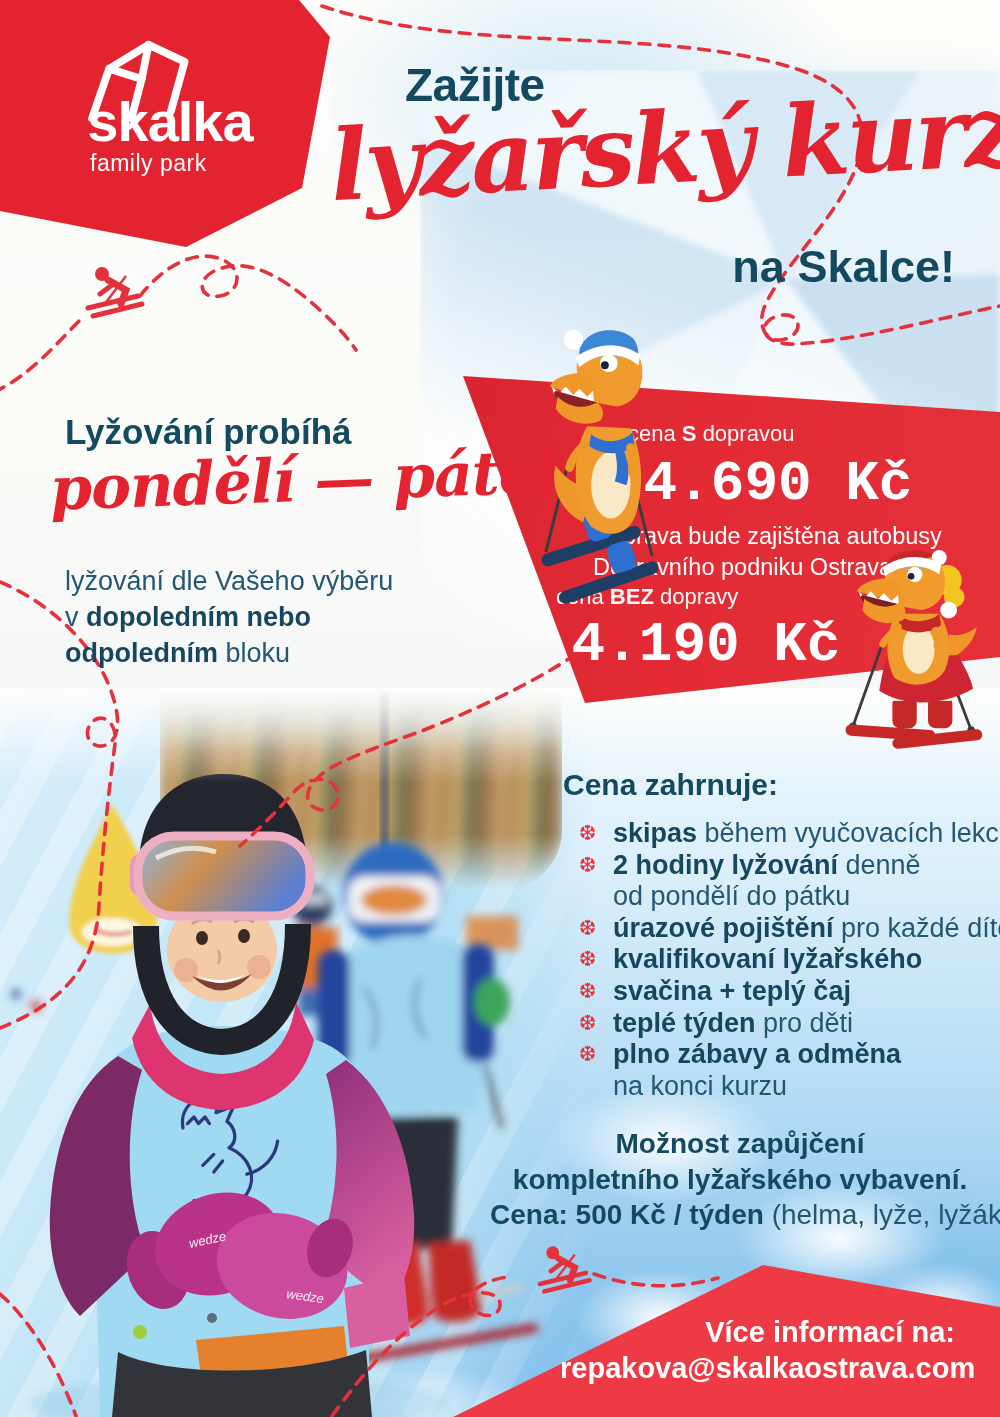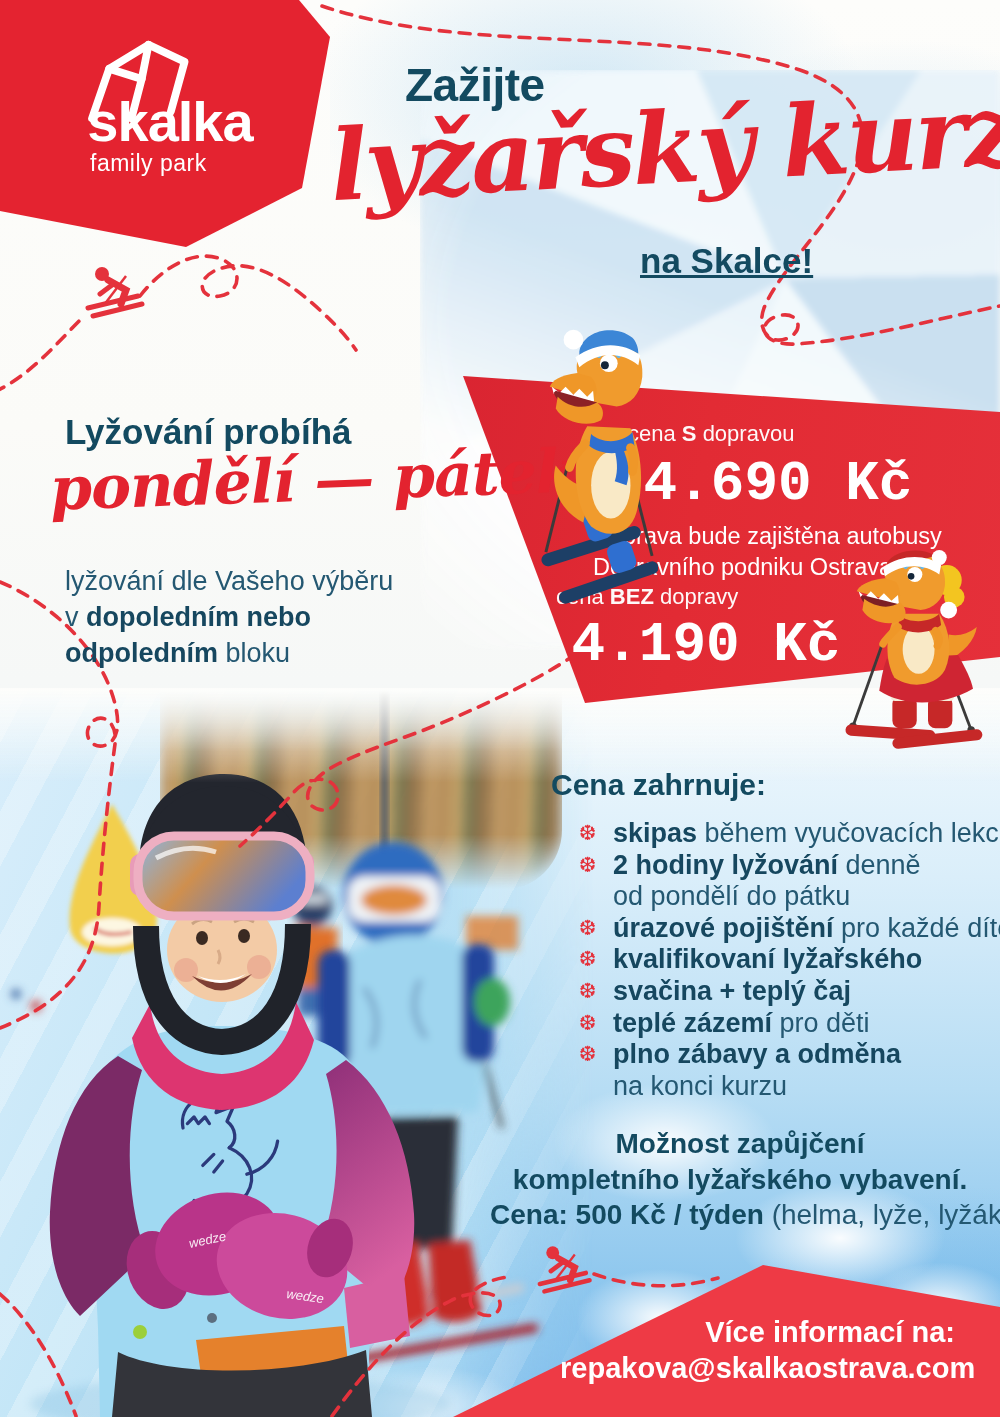--- a/index.html
+++ b/index.html
@@ -54,39 +54,39 @@
     background:linear-gradient(100deg,#d92431 0%,#e22b34 45%,#e5303a 100%);
     clip-path:polygon(23px 6px,560px 42px,560px 287px,145px 333px);}
   .corner{left:430px;top:1258px;width:570px;height:159px;z-index:6;background:#ee3a45;
     clip-path:polygon(333px 7px,570px 49px,570px 159px,23px 159px);}
   
   .navy{color:#134a60;}
   .hero-kicker{left:405px;top:58px;font-size:46px;font-weight:800;letter-spacing:-.5px;white-space:nowrap;z-index:7;}
   .hero-script{left:330px;top:92px;width:620px;text-align:center;z-index:7;
     font-family:"DejaVu Serif",serif;font-style:italic;font-weight:bold;
     font-size:98px;color:#e3232f;white-space:nowrap;transform:rotate(-3deg);letter-spacing:-3px;}
-  .hero-sub{left:640px;top:241px;width:315px;text-align:left;font-size:35px;font-weight:800;white-space:nowrap;z-index:7;text-decoration:underline;}
+  .hero-sub{left:640px;top:241px;width:315px;text-align:right;font-size:45px;font-weight:800;white-space:nowrap;z-index:7;}
   .sched{z-index:7;white-space:nowrap;}
   .sched-h{left:65px;top:412px;font-size:35px;font-weight:800;}
   .sched-script{left:50px;top:447px;width:385px;text-align:center;
     font-family:"DejaVu Serif",serif;font-style:italic;font-weight:bold;
     font-size:60px;color:#e3232f;transform:rotate(-2deg);letter-spacing:-1px;}
   .sched-body{left:65px;top:563px;font-size:27px;line-height:36px;color:#245872;}
   .sched-body b{color:#16475f;}
   .banner-txt{z-index:7;color:#fff;white-space:nowrap;}
   .price-label{font-size:22px;font-weight:400;opacity:.97;}
   .price-label b{font-weight:800;}
   .price-big{font-size:56px;font-weight:800;text-align:center;letter-spacing:0;font-family:Liberation Mono, monospace;}
   .pl1{left:628px;top:421px;width:300px;}
   .pb1{left:628px;top:452px;width:300px;}
   .note{left:593px;top:521px;font-size:23.5px;line-height:31px;font-weight:400;}
   .pl2{left:556px;top:584px;width:300px;}
   .pb2{left:556px;top:613px;width:300px;}
   .includes{left:547px;top:768px;width:445px;z-index:7;}
-  .inc-h{font-size:30px;font-weight:800;margin:0 0 16px 4px;}
+  .inc-h{font-size:30px;font-weight:800;margin:0 0 16px 16px;}
   .inc-item{display:flex;align-items:flex-start;line-height:31.6px;}
   .snow{margin-left:32px;width:34px;flex:0 0 34px;font-family:"DejaVu Sans",sans-serif;
     font-size:21px;color:#e4323c;line-height:31.6px;}
   .inc-txt{font-size:27px;color:#245872;white-space:nowrap;}
   .inc-txt b{color:#16475f;}
   .inc-line2{margin-left:66px;font-size:27px;line-height:31.6px;color:#245872;white-space:nowrap;}
   .rental{left:490px;top:1126px;width:500px;text-align:center;z-index:7;
     font-size:28px;line-height:35.5px;font-weight:800;white-space:nowrap;}
   .rental .reg{font-weight:400;color:#245872;}
   .contact{left:560px;top:1314px;width:395px;text-align:right;z-index:7;color:#fff;
@@ -368,21 +368,21 @@
     <div class="inc-item">
       <span class="snow">❆</span>
       <span class="inc-txt"><b>kvalifikovaní lyžařského</b><span></span></span>
     </div>
     <div class="inc-item">
       <span class="snow">❆</span>
       <span class="inc-txt"><b>svačina + teplý čaj</b><span></span></span>
     </div>
     <div class="inc-item">
       <span class="snow">❆</span>
-      <span class="inc-txt"><b>teplé zázemí</b><span> pro děti</span></span>
+      <span class="inc-txt"><b>teplé týden</b><span> pro děti</span></span>
     </div>
     <div class="inc-item">
       <span class="snow">❆</span>
       <span class="inc-txt"><b>plno zábavy a odměna</b><span></span></span>
     </div>
     <div class="inc-line2">na konci kurzu</div>
   </div>
 
   <div class="abs rental navy">
     <div>Možnost zapůjčení</div>

